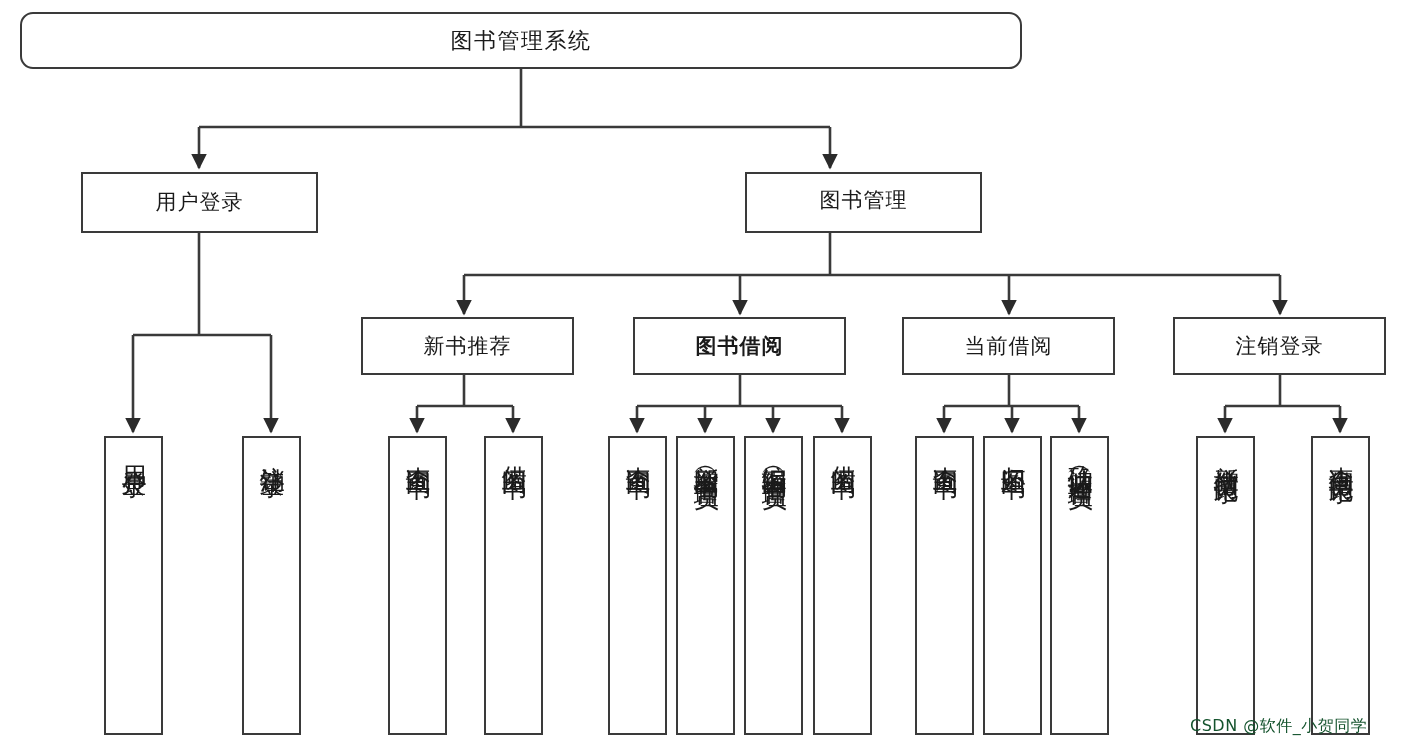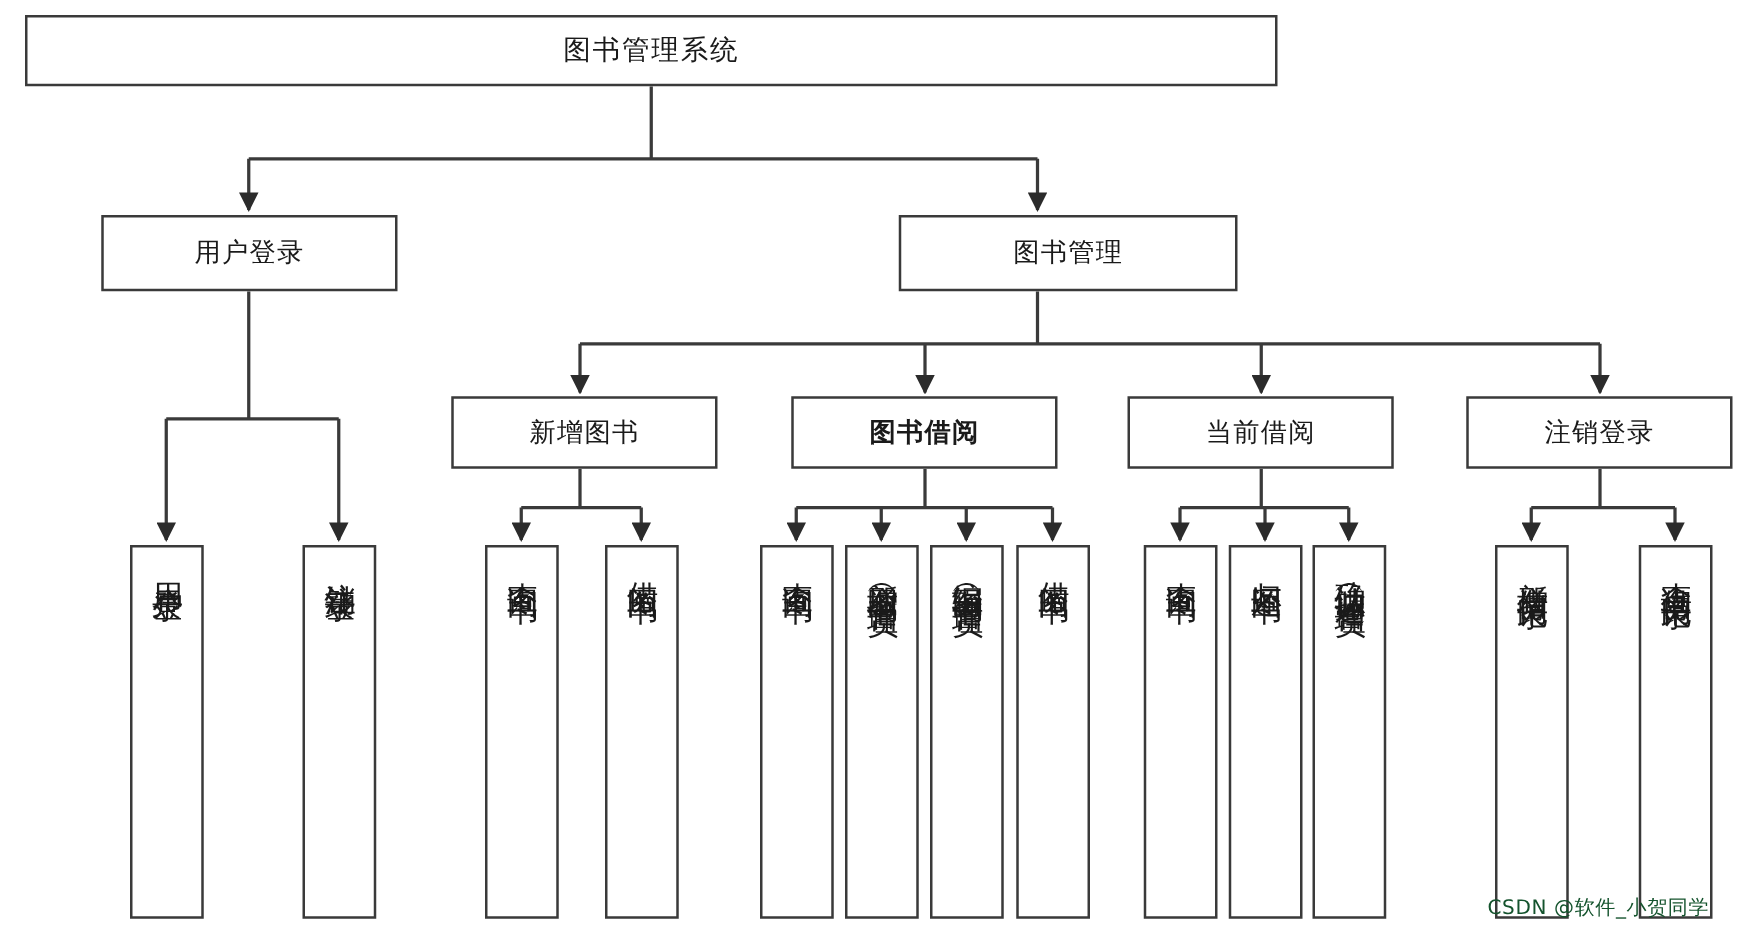--- a/index.html
+++ b/index.html
@@ -129,34 +129,34 @@
       <path d="M 1012 406 L 1012 432" marker-end="url(#arrow)"></path>
       <path d="M 1079 406 L 1079 432" marker-end="url(#arrow)"></path>
 
       <path d="M 1280 375 L 1280 406"></path>
       <path d="M 1225 406 L 1340 406"></path>
       <path d="M 1225 406 L 1225 432" marker-end="url(#arrow)"></path>
       <path d="M 1340 406 L 1340 432" marker-end="url(#arrow)"></path>
     </g>
   </svg>
 
-  <div class="node root h" style="left:20px; top:12px; width:1002px; height:57px;">
+  <div class="node root h" style="left:20px; top:12px; width:1002px; height:57px;border-radius:13px;">
     <span class="node-label">图书管理系统</span>
   </div>
 
   <div class="node h" style="left:81px; top:172px; width:237px; height:61px;">
     <span class="node-label">用户登录</span>
   </div>
 
-  <div class="node h" style="left:719px; top:172px; width:271px; height:61px;">
+  <div class="node h" style="left:745px; top:172px; width:237px; height:61px;font-family:Liberation Mono, monospace;">
     <span class="node-label">图书管理</span>
   </div>
 
   <div class="node h" style="left:361px; top:317px; width:213px; height:58px;">
-    <span class="node-label">新增图书</span>
+    <span class="node-label">新书推荐</span>
   </div>
 
   <div class="node h" style="left:633px; top:317px; width:213px; height:58px;font-weight:bold;">
     <span class="node-label">图书借阅</span>
   </div>
 
   <div class="node h" style="left:902px; top:317px; width:213px; height:58px;">
     <span class="node-label">当前借阅</span>
   </div>
 

